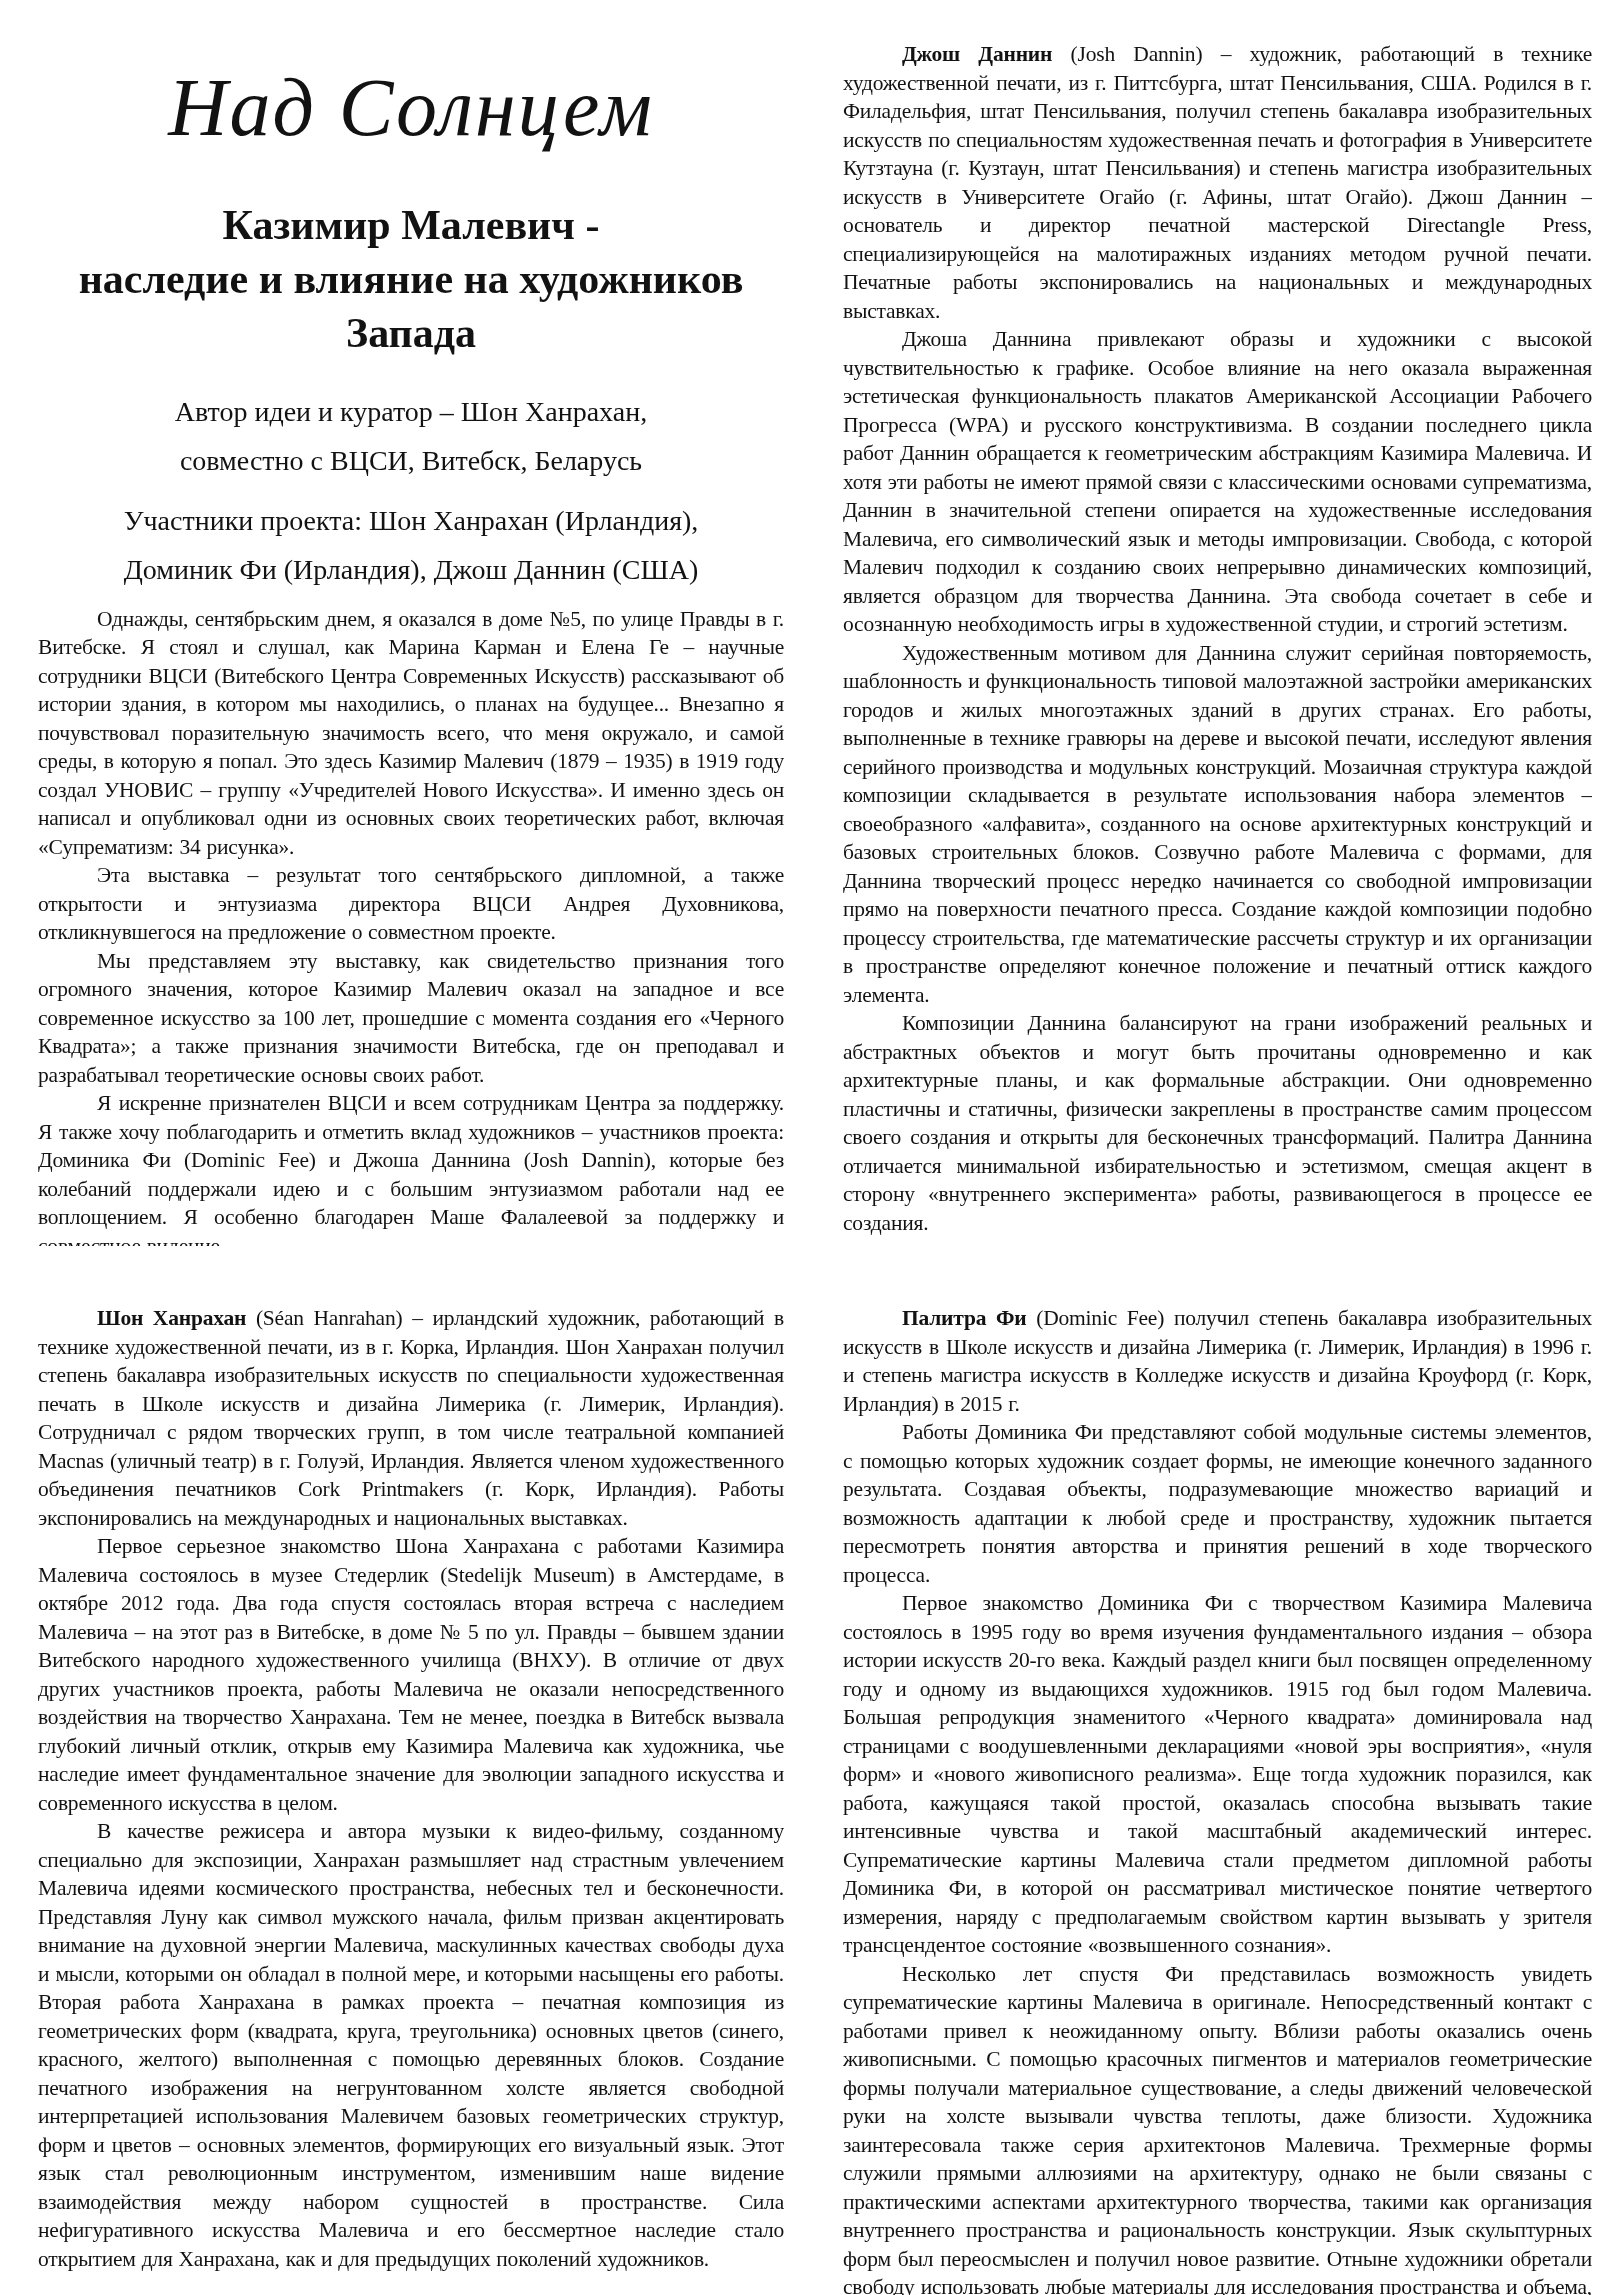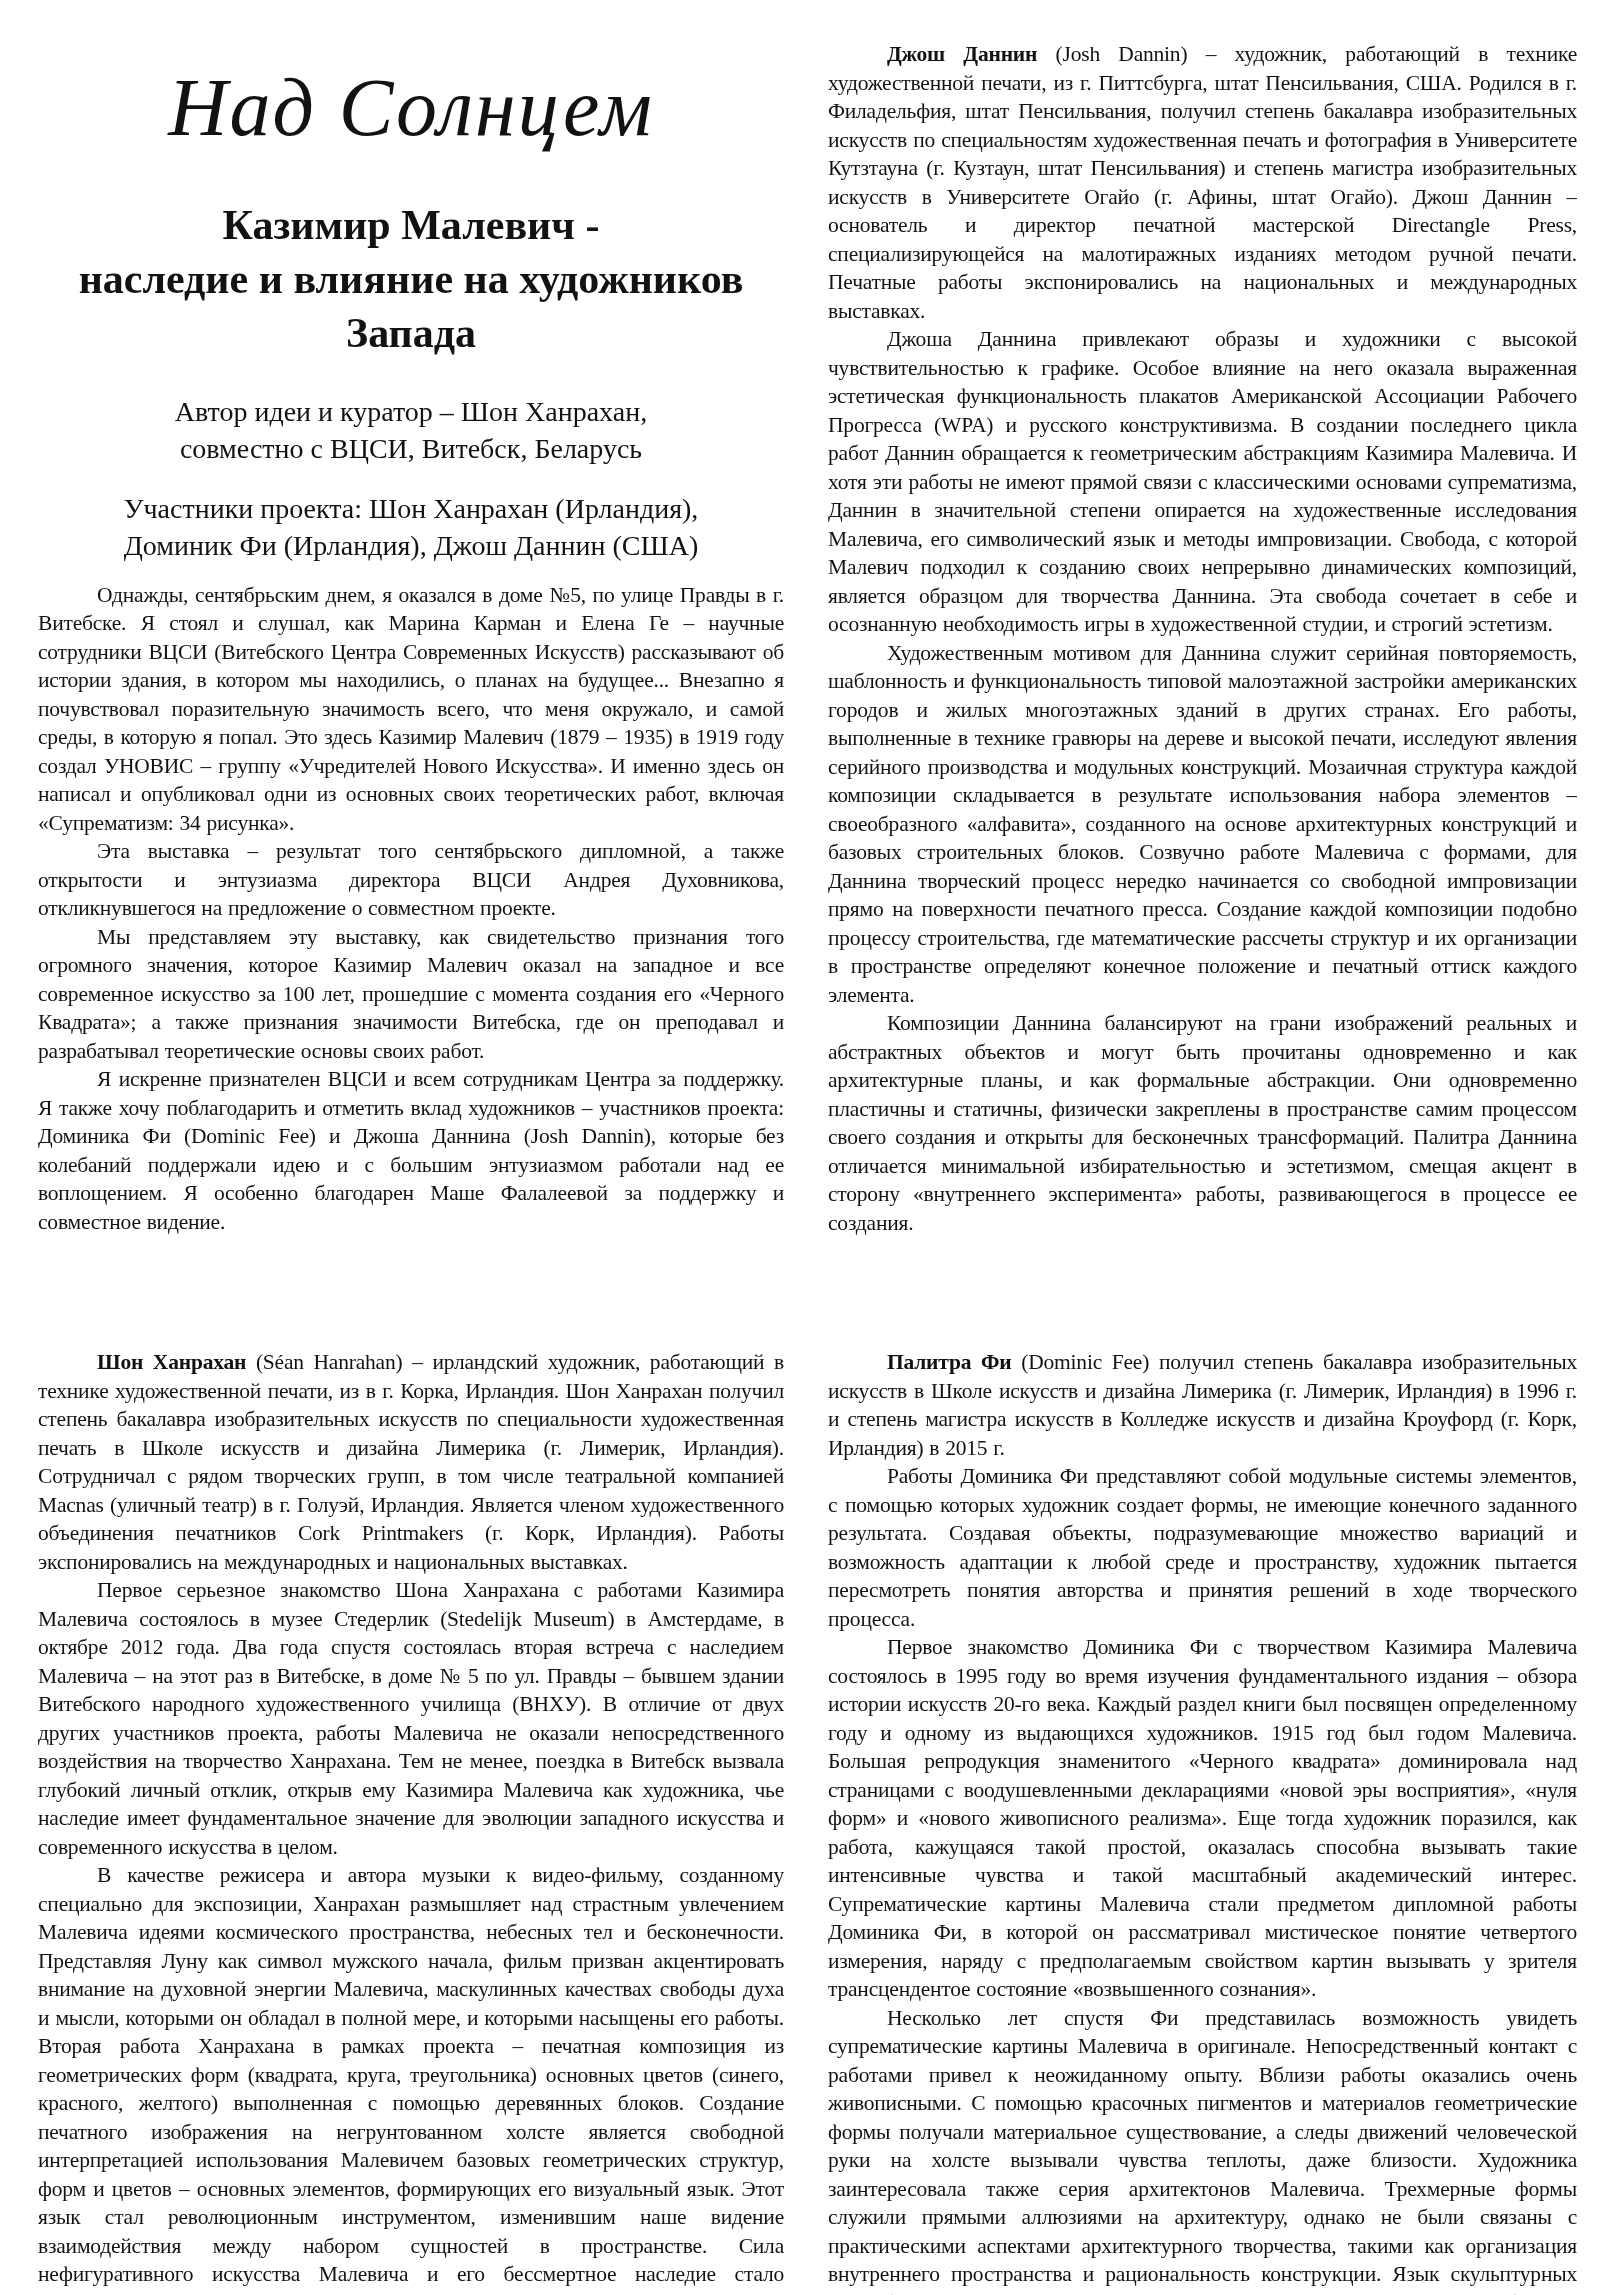--- a/index.html
+++ b/index.html
@@ -10,21 +10,20 @@
     box-sizing: border-box;
     background: #ffffff;
     color: #121212;
     font-family: "Liberation Serif", "DejaVu Serif", serif;
     display: grid;
     grid-template-columns: 746px 749px;
     grid-template-rows: 1246px auto;
     column-gap: 59px;
     padding: 0 30.5px 0 38px;
     overflow: hidden;
-    gap: 44px;
   }
   .cell { overflow: hidden; }
   .doc-title {
     font-style: italic;
     font-weight: 400;
     font-size: 82px;
     line-height: 1.15;
     text-align: center;
     letter-spacing: 2.1px;
     margin: 61px 0 0 0;
@@ -33,21 +32,21 @@
     font-weight: bold;
     font-size: 42px;
     line-height: 1.28;
     text-align: center;
     margin: 44px 0 0 0;
   }
   .curator-line, .participants-line {
     font-size: 28px;
     line-height: 1.32;
     text-align: center;
-    margin: 0;
+    margin: 12px;
   }
   .curator-block { margin-top: 33px; }
   .participants-block { margin-top: 23.6px; }
   .intro-text { margin-top: 16px; }
   .body-p {
     font-size: 21.5px;
     line-height: 28.5px;
     text-align: justify;
     text-indent: 59px;
     letter-spacing: -0.2px;

